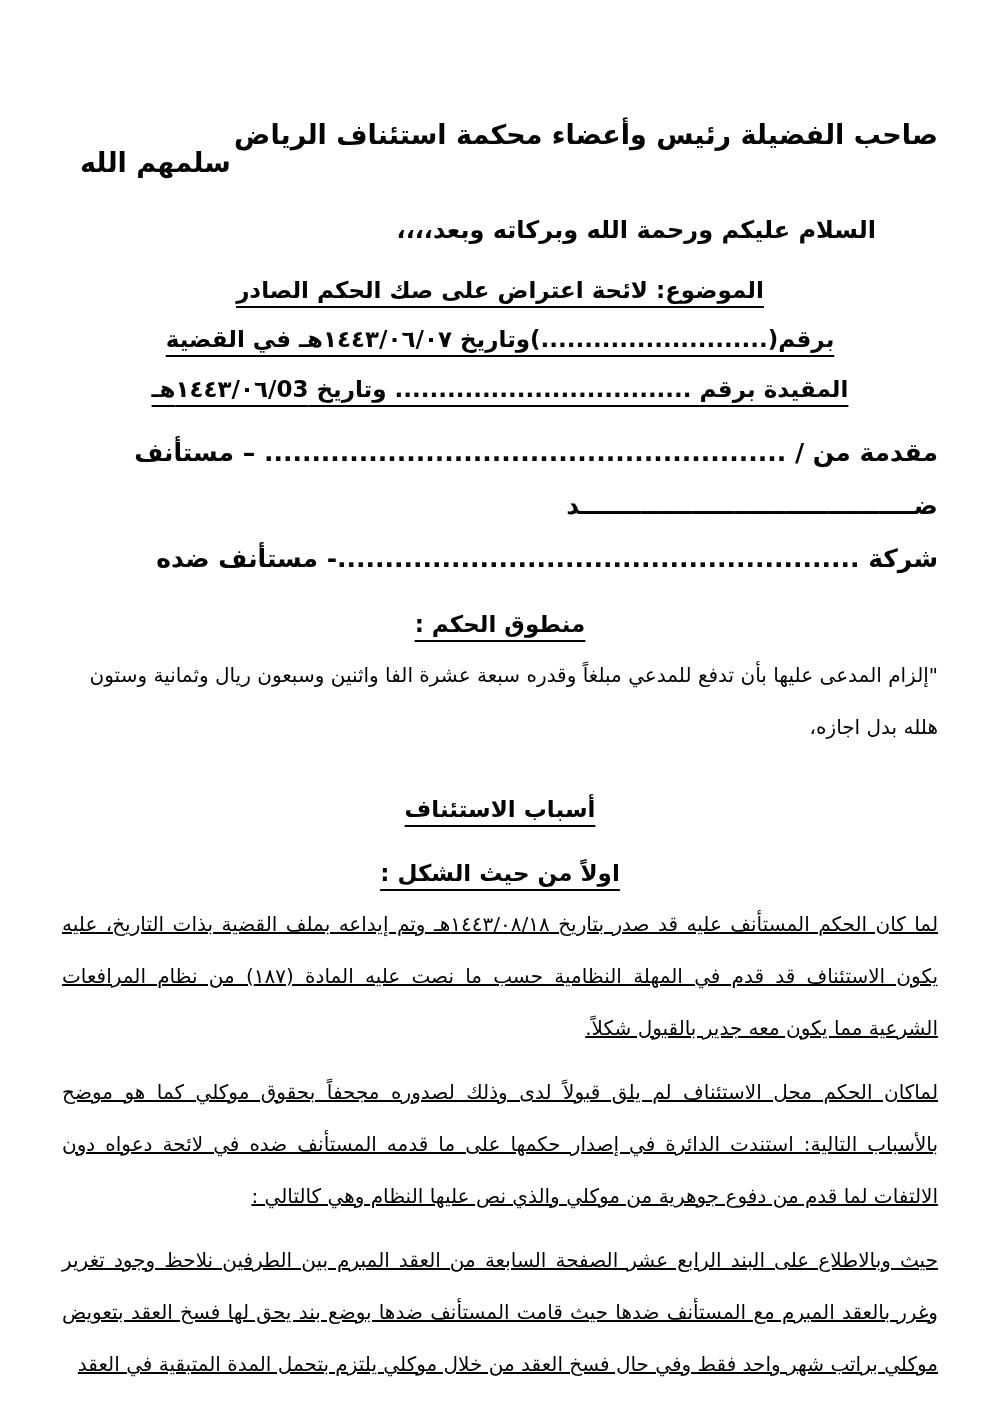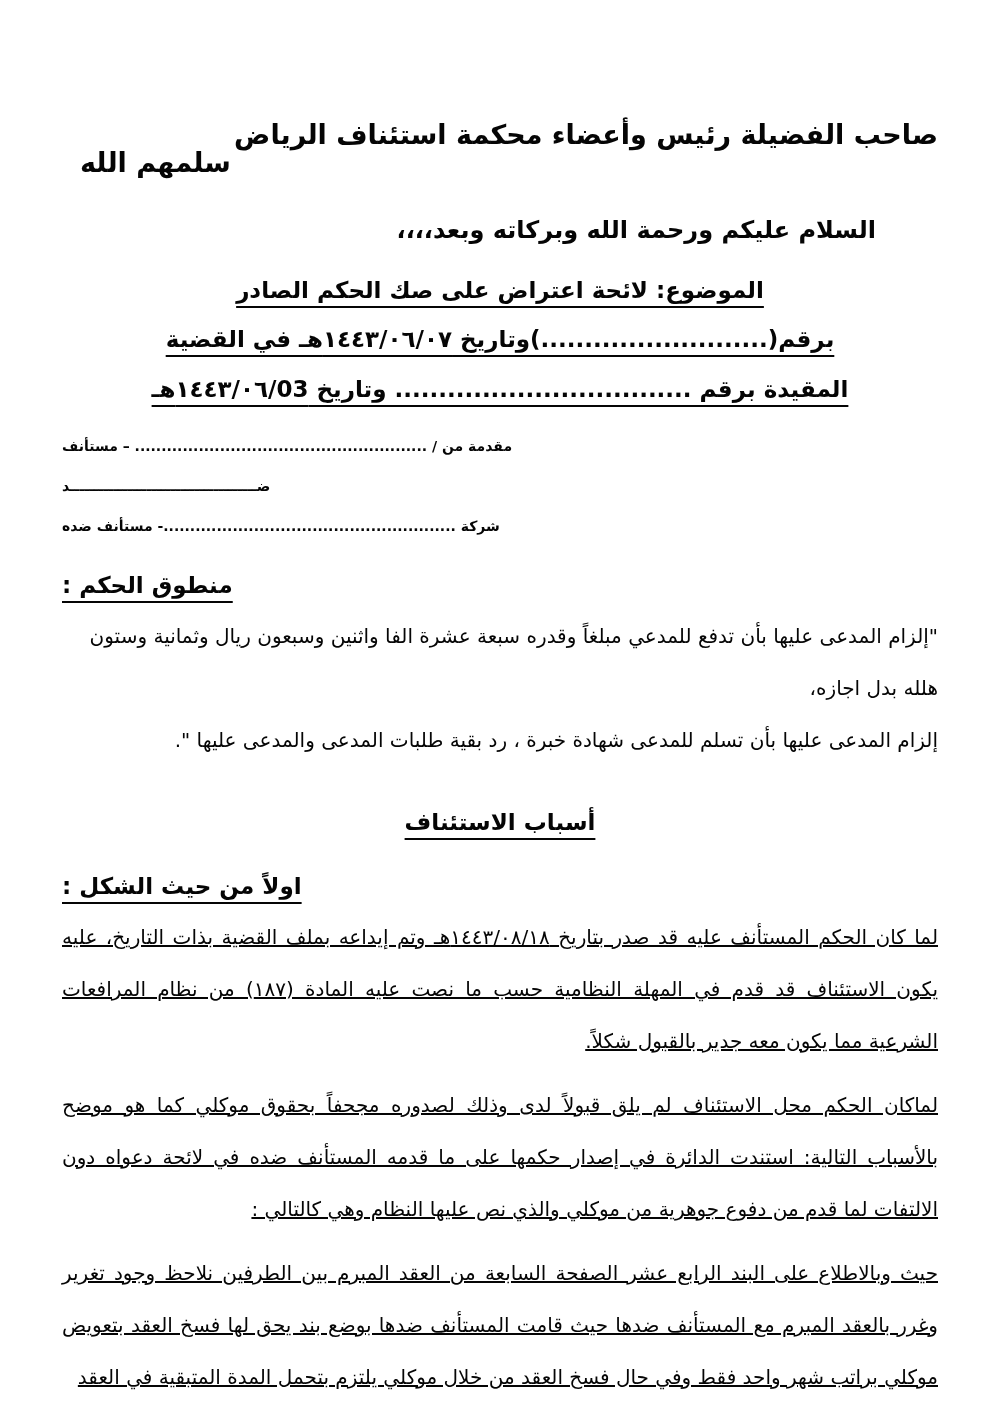--- a/index.html
+++ b/index.html
@@ -44,31 +44,31 @@
     font-size: 23px;
     line-height: 2.15;
   }
   .underlined {
     text-decoration: underline;
     text-decoration-thickness: 2px;
     text-underline-offset: 8px;
   }
   .parties {
     margin-top: 24px;
-    text-align: left;
-    font-size: 14px;
+    text-align: right;
+    font-size: 25px;
     font-weight: bold;
   }
   .parties .p-line { margin-top: 24px; }
   .versus-word { letter-spacing: 1px; }
   .section-heading {
     margin-top: 38px;
     font-weight: bold;
     font-size: 23px;
-    text-align: left;
+    text-align: center;
   }
   .section-heading.centered { text-align: center; margin-top: 43px; }
   .para {
     font-size: 20px;
     line-height: 2.6;
     text-align: justify;
     margin-top: 12px;
   }
   .para .pline { text-align: right; }
   .para.justify-block { text-align: justify; text-decoration: underline; }
@@ -95,21 +95,20 @@
     <div class="p-line versus-word">ضـــــــــــــــــــــــــــــــــــــــد</div>
     <div class="p-line">شركة .......................................................- مستأنف ضده</div>
   </div>
 
   <div class="section-heading">
     <span class="underlined">منطوق الحكم :</span>
   </div>
 
   <div class="para">
     <div class="pline">"إلزام المدعى عليها بأن تدفع للمدعي مبلغاً وقدره سبعة عشرة الفا واثنين وسبعون ريال وثمانية وستون هلله بدل اجازه،</div>
-    <div class="pline">إلزام المدعى عليها بأن تسلم للمدعى شهادة خبرة ، رد بقية طلبات المدعى والمدعى عليها ".</div>
   </div>
 
   <div class="section-heading centered">
     <span class="underlined">أسباب الاستئناف</span>
   </div>
 
   <div class="section-heading">
     <span class="underlined">اولاً من حيث الشكل :</span>
   </div>
 

